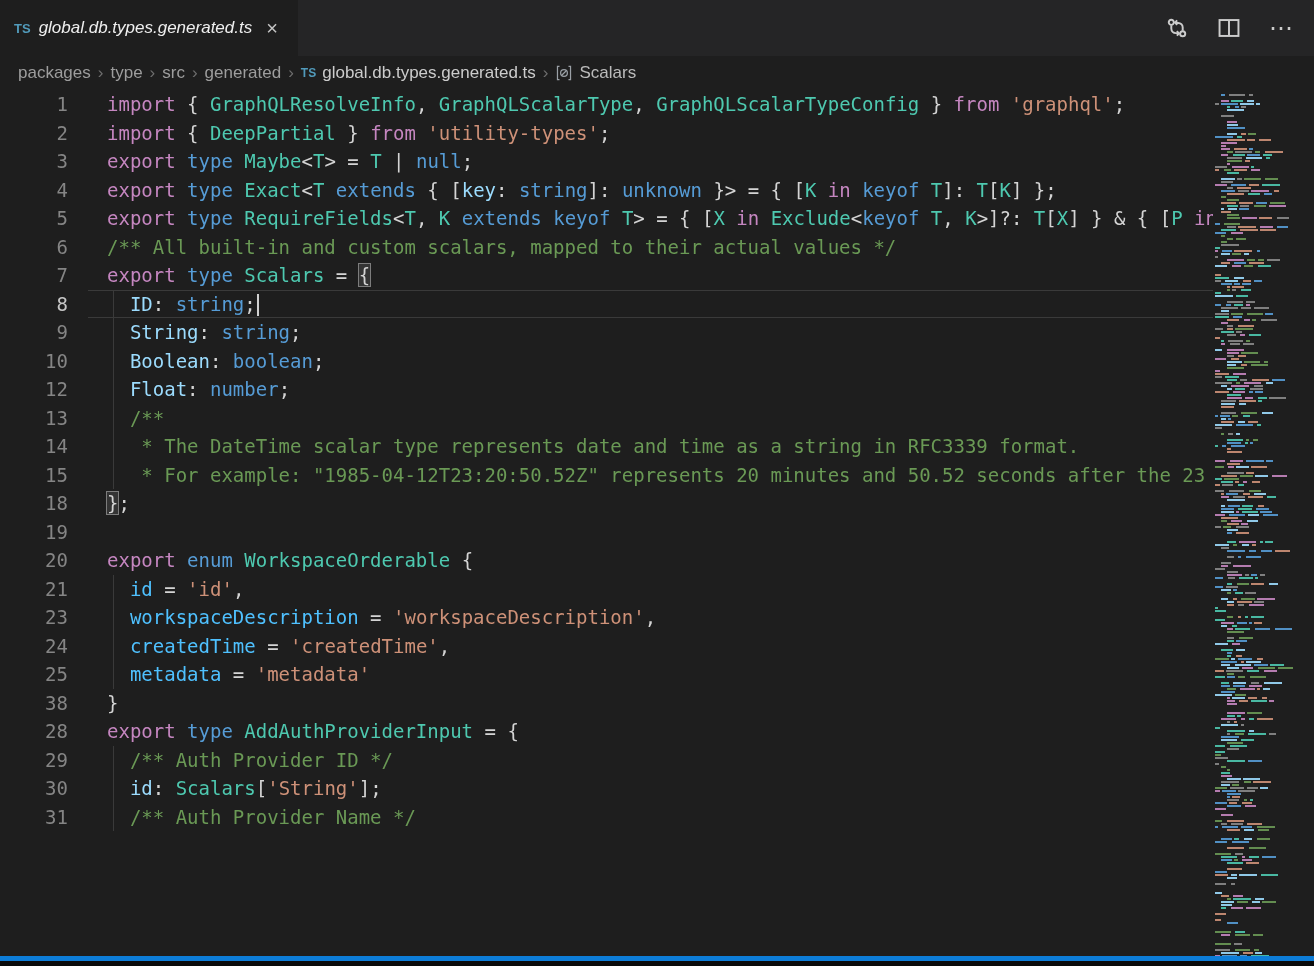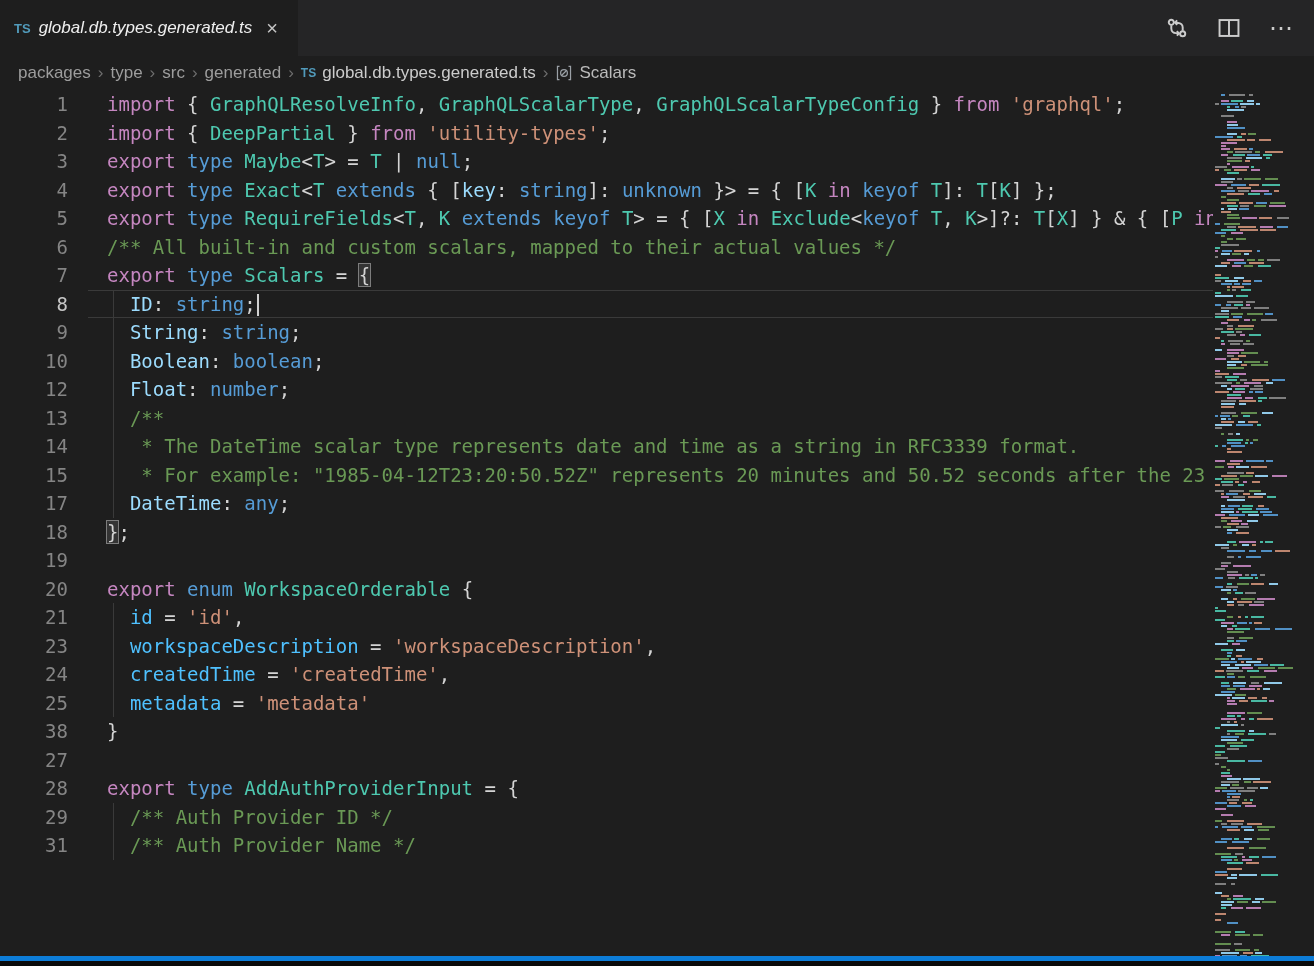--- a/index.html
+++ b/index.html
@@ -128,32 +128,31 @@
     <div class="line"><span class="gutter">5</span><span class="codetext"><span class="tk-kw">export </span><span class="tk-kb">type </span><span class="tk-ty">RequireFields</span><span class="tk-pn">&lt;</span><span class="tk-ty">T</span><span class="tk-pn">, </span><span class="tk-ty">K</span><span class="tk-pn"> </span><span class="tk-kb">extends</span><span class="tk-pn"> </span><span class="tk-kb">keyof</span><span class="tk-pn"> </span><span class="tk-ty">T</span><span class="tk-pn">&gt; = { [</span><span class="tk-ty">X</span><span class="tk-pn"> </span><span class="tk-kw">in</span><span class="tk-pn"> </span><span class="tk-ty">Exclude</span><span class="tk-pn">&lt;</span><span class="tk-kb">keyof</span><span class="tk-pn"> </span><span class="tk-ty">T</span><span class="tk-pn">, </span><span class="tk-ty">K</span><span class="tk-pn">&gt;]?: </span><span class="tk-ty">T</span><span class="tk-pn">[</span><span class="tk-ty">X</span><span class="tk-pn">] } &amp; { [</span><span class="tk-ty">P</span><span class="tk-pn"> </span><span class="tk-kw">in</span></span></div>
     <div class="line"><span class="gutter">6</span><span class="codetext"><span class="tk-cm">/** All built-in and custom scalars, mapped to their actual values */</span></span></div>
     <div class="line"><span class="gutter">7</span><span class="codetext"><span class="tk-kw">export </span><span class="tk-kb">type </span><span class="tk-ty">Scalars</span><span class="tk-pn"> = </span><span class="tk-bm">{</span></span></div>
     <div class="line active guide"><span class="gutter">8</span><span class="codetext"><span class="tk-pn">  </span><span class="tk-pr">ID</span><span class="tk-pn">: </span><span class="tk-kb">string</span><span class="tk-pn">;</span><span class="cursor"></span></span></div>
     <div class="line guide"><span class="gutter">9</span><span class="codetext"><span class="tk-pn">  </span><span class="tk-pr">String</span><span class="tk-pn">: </span><span class="tk-kb">string</span><span class="tk-pn">;</span></span></div>
     <div class="line guide"><span class="gutter">10</span><span class="codetext"><span class="tk-pn">  </span><span class="tk-pr">Boolean</span><span class="tk-pn">: </span><span class="tk-kb">boolean</span><span class="tk-pn">;</span></span></div>
     <div class="line guide"><span class="gutter">12</span><span class="codetext"><span class="tk-pn">  </span><span class="tk-pr">Float</span><span class="tk-pn">: </span><span class="tk-kb">number</span><span class="tk-pn">;</span></span></div>
     <div class="line guide"><span class="gutter">13</span><span class="codetext"><span class="tk-cm">  /**</span></span></div>
     <div class="line guide"><span class="gutter">14</span><span class="codetext"><span class="tk-cm">   * The DateTime scalar type represents date and time as a string in RFC3339 format.</span></span></div>
     <div class="line guide"><span class="gutter">15</span><span class="codetext"><span class="tk-cm">   * For example: "1985-04-12T23:20:50.52Z" represents 20 minutes and 50.52 seconds after the 23</span></span></div>
-    <div class="line guide"><span class="gutter">17</span><span class="codetext"><span class="tk-pn">  </span><span class="tk-pr">DateTime</span><span class="tk-pn">: </span><span class="tk-kb">any</span><span class="tk-pn">;</span></span></div>
     <div class="line"><span class="gutter">18</span><span class="codetext"><span class="tk-bm">}</span><span class="tk-pn">;</span></span></div>
     <div class="line"><span class="gutter">19</span><span class="codetext"></span></div>
     <div class="line"><span class="gutter">20</span><span class="codetext"><span class="tk-kw">export </span><span class="tk-kb">enum </span><span class="tk-ty">WorkspaceOrderable</span><span class="tk-pn"> {</span></span></div>
     <div class="line guide"><span class="gutter">21</span><span class="codetext"><span class="tk-pn">  </span><span class="tk-en">id</span><span class="tk-pn"> = </span><span class="tk-st">'id'</span><span class="tk-pn">,</span></span></div>
     <div class="line guide"><span class="gutter">23</span><span class="codetext"><span class="tk-pn">  </span><span class="tk-en">workspaceDescription</span><span class="tk-pn"> = </span><span class="tk-st">'workspaceDescription'</span><span class="tk-pn">,</span></span></div>
     <div class="line guide"><span class="gutter">24</span><span class="codetext"><span class="tk-pn">  </span><span class="tk-en">createdTime</span><span class="tk-pn"> = </span><span class="tk-st">'createdTime'</span><span class="tk-pn">,</span></span></div>
     <div class="line guide"><span class="gutter">25</span><span class="codetext"><span class="tk-pn">  </span><span class="tk-en">metadata</span><span class="tk-pn"> = </span><span class="tk-st">'metadata'</span></span></div>
     <div class="line"><span class="gutter">38</span><span class="codetext"><span class="tk-pn">}</span></span></div>
-    <div class="line"><span class="gutter">27</span><span class="codetext"></span></div>
     <div class="line"><span class="gutter">28</span><span class="codetext"><span class="tk-kw">export </span><span class="tk-kb">type </span><span class="tk-ty">AddAuthProviderInput</span><span class="tk-pn"> = {</span></span></div>
     <div class="line guide"><span class="gutter">29</span><span class="codetext"><span class="tk-cm">  /** Auth Provider ID */</span></span></div>
+    <div class="line guide"><span class="gutter">30</span><span class="codetext"><span class="tk-pn">  </span><span class="tk-pr">id</span><span class="tk-pn">: </span><span class="tk-ty">Scalars</span><span class="tk-pn">[</span><span class="tk-st">'String'</span><span class="tk-pn">];</span></span></div>
     <div class="line guide"><span class="gutter">31</span><span class="codetext"><span class="tk-cm">  /** Auth Provider Name */</span></span></div>
   </div>
 
 <div class="minimap">
   <div>
       <div class="mm-row">
         <span class="mm-seg" style="width: 4px; margin-left: 8px; background: rgb(86, 156, 214);"></span>
         <span class="mm-seg" style="width: 16px; margin-left: 4px; background: rgb(138, 138, 138);"></span>
         <span class="mm-seg" style="width: 4px; margin-left: 4px; background: rgb(138, 138, 138);"></span>
       </div>

